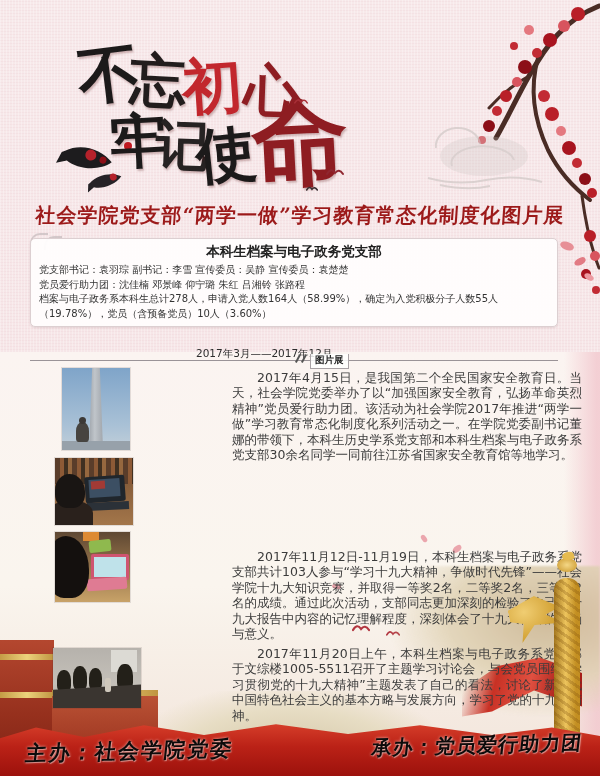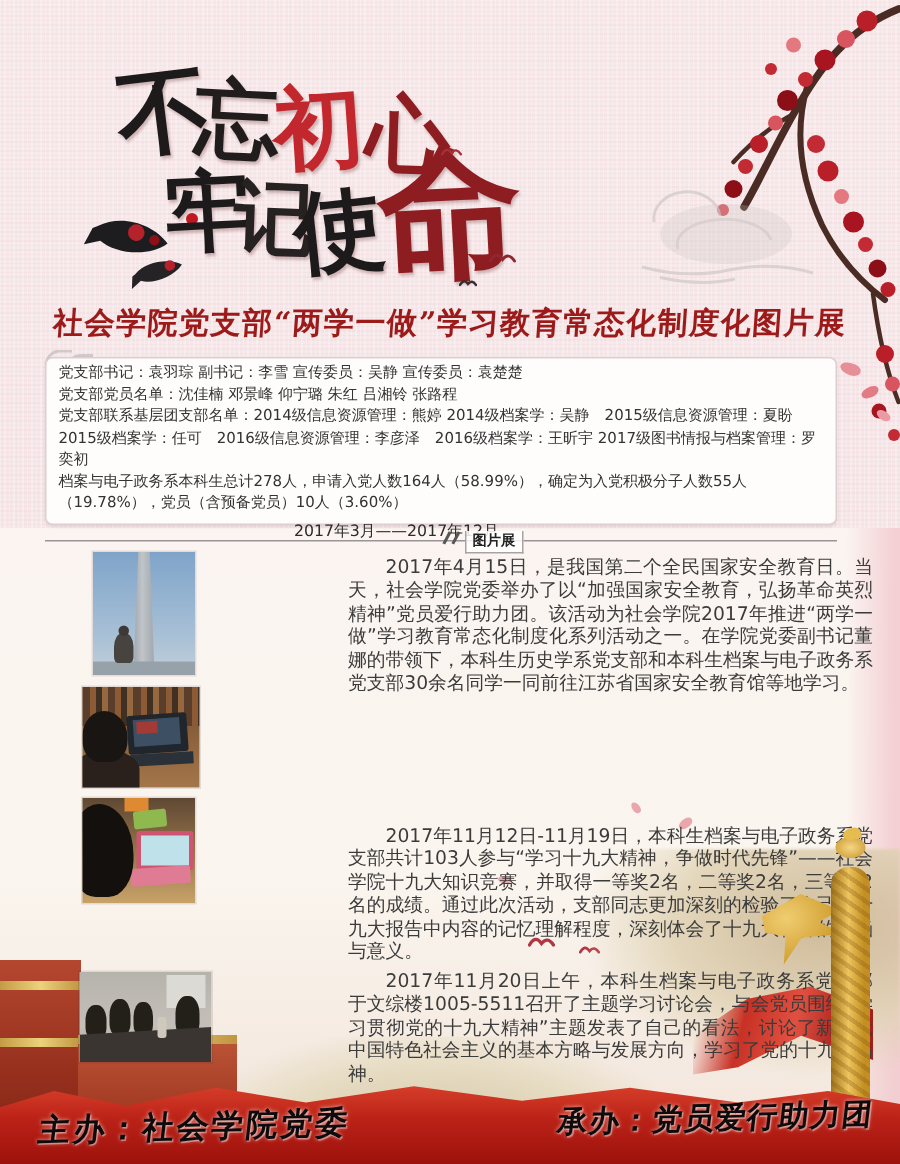--- a/index.html
+++ b/index.html
@@ -251,23 +251,23 @@
   <div class="petal" style="left:420px;top:536px;width:8px;height:5px;transform:rotate(60deg);"></div>
 
   <div class="banner" style="color: rgb(156, 26, 26);">社会学院党支部“两学一做”学习教育常态化制度化图片展</div>
 
   <div class="quote-marks">
       <i></i>
       <i></i>
     </div>
 
   <div class="info-box">
+    <div class="ib-title">本科生档案与电子政务党支部</div>
     <div class="ib-line">党支部书记：袁羽琮  副书记：李雪 宣传委员：吴静 宣传委员：袁楚楚</div>
-    <div class="ib-line">党支部党员名单：沈佳楠 邓景峰 仰宁璐 朱红 吕湘铃 张路程</div>
-    <div class="ib-line">党支部联系基层团支部名单：2014级信息资源管理：熊婷 2014级档案学：吴静　2015级信息资源管理：夏盼　2015级档案学：任可　2016级信息资源管理：李彦泽　2016级档案学：王昕宇  2017级图书情报与档案管理：罗奕初</div>
+    <div class="ib-line">党员爱行助力团：沈佳楠 邓景峰 仰宁璐 朱红 吕湘铃 张路程</div>
     <div class="ib-line">档案与电子政务系本科生总计278人，申请入党人数164人（58.99%），确定为入党积极分子人数55人（19.78%），党员（含预备党员）10人（3.60%）</div>
   </div>
 
   <div class="timeline">
     <div class="tl-line"></div>
     <span class="tl-range">2017年3月——2017年12月</span>
     <div class="tl-tick k1"></div>
     <div class="tl-tick k2"></div>
     <span class="tl-label">图片展</span>
   </div>

